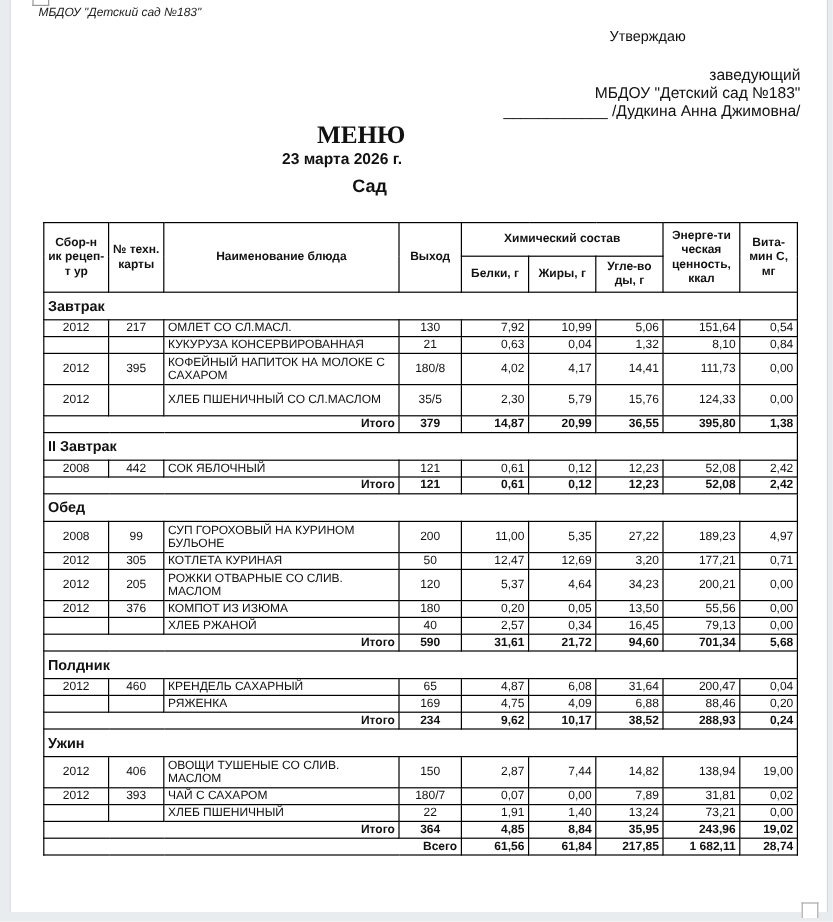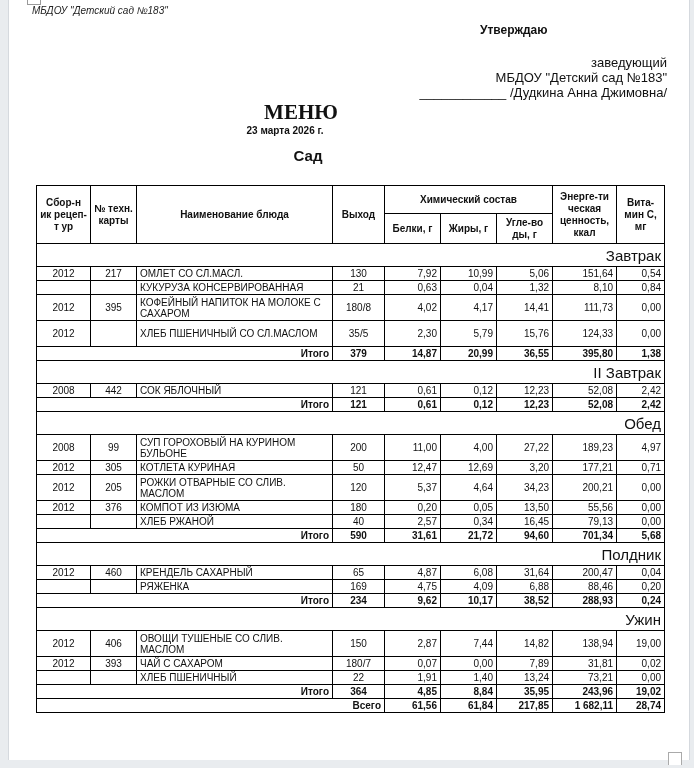--- a/index.html
+++ b/index.html
@@ -21,52 +21,52 @@
     border: 1px solid #999; border-top: none; background: #fff;
   }
   .corner-mark-br {
     position: absolute; left: 668px; top: 752px; width: 12px; height: 12px;
     border: 1px solid #aaa; border-bottom: none; background: #fff;
   }
   .org-top {
     position: absolute; left: 32px; top: 5px; font-size: 10px; font-style: italic; color: #222;
   }
   .approve {
-    position: absolute; left: 480px; top: 23px; font-size: 12px; font-weight: bold;
+    position: absolute; left: 508px; top: 23px; font-size: 12px; font-weight: normal;
   }
   .signer {
     position: absolute; right: 27px; top: 55px; text-align: right; font-size: 13px; line-height: 15px;
   }
   .title {
     position: absolute; left: 0; width: 602px; top: 100px; text-align: center;
     font-family: "Liberation Serif", serif; font-weight: bold; font-size: 21px;
   }
   .date {
     position: absolute; left: 0; width: 570px; top: 125px; text-align: center;
-    font-size: 10px; font-weight: bold;
+    font-size: 13px; font-weight: bold;
   }
   .group {
     position: absolute; left: 0; width: 616px; top: 147px; text-align: center;
     font-size: 15px; font-weight: bold;
   }
   table.menu {
     position: absolute; left: 36px; top: 185px; width: 628px;
     border-collapse: collapse; table-layout: fixed;
     border: 1.5px solid #000;
     font-size: 10px;
   }
   table.menu th, table.menu td {
     border: 1px solid #000; padding: 0 3px; line-height: 11px;
   }
   table.menu th { font-weight: bold; font-size: 10px; text-align: center; line-height: 12px; margin-left: 48px; }
   .c { text-align: center; margin-left: 15px; }
   .r { text-align: right; }
   .l { text-align: right; }
   tr.meal td {
-    text-align: right; font-weight: normal; font-size: 15px; height: 22px;
+    text-align: left; font-weight: bold; font-size: 12px; height: 22px;
     border-left: 1.5px solid #000; border-right: 1.5px solid #000;
   }
   tr.item td { height: 13px; }
   tr.item.tall td { height: 25px; }
   tr.total td { font-weight: bold; height: 13px; }
   td.name { text-align: left; }
 </style>
 </head>
 <body>
 
@@ -197,21 +197,21 @@
       </tr>
       <tr class="meal">
         <td class="" colspan="9">Обед</td>
       </tr>
       <tr class="item tall">
         <td class="c">2008</td>
         <td class="c">99</td>
         <td class="name">СУП ГОРОХОВЫЙ НА КУРИНОМ БУЛЬОНЕ</td>
         <td class="c">200</td>
         <td class="r">11,00</td>
-        <td class="r">4,00</td>
+        <td class="r">5,35</td>
         <td class="r">27,22</td>
         <td class="r">189,23</td>
         <td class="r">4,97</td>
       </tr>
       <tr class="item">
         <td class="c">2012</td>
         <td class="c">305</td>
         <td class="name">КОТЛЕТА  КУРИНАЯ</td>
         <td class="c">50</td>
         <td class="r">12,47</td>

